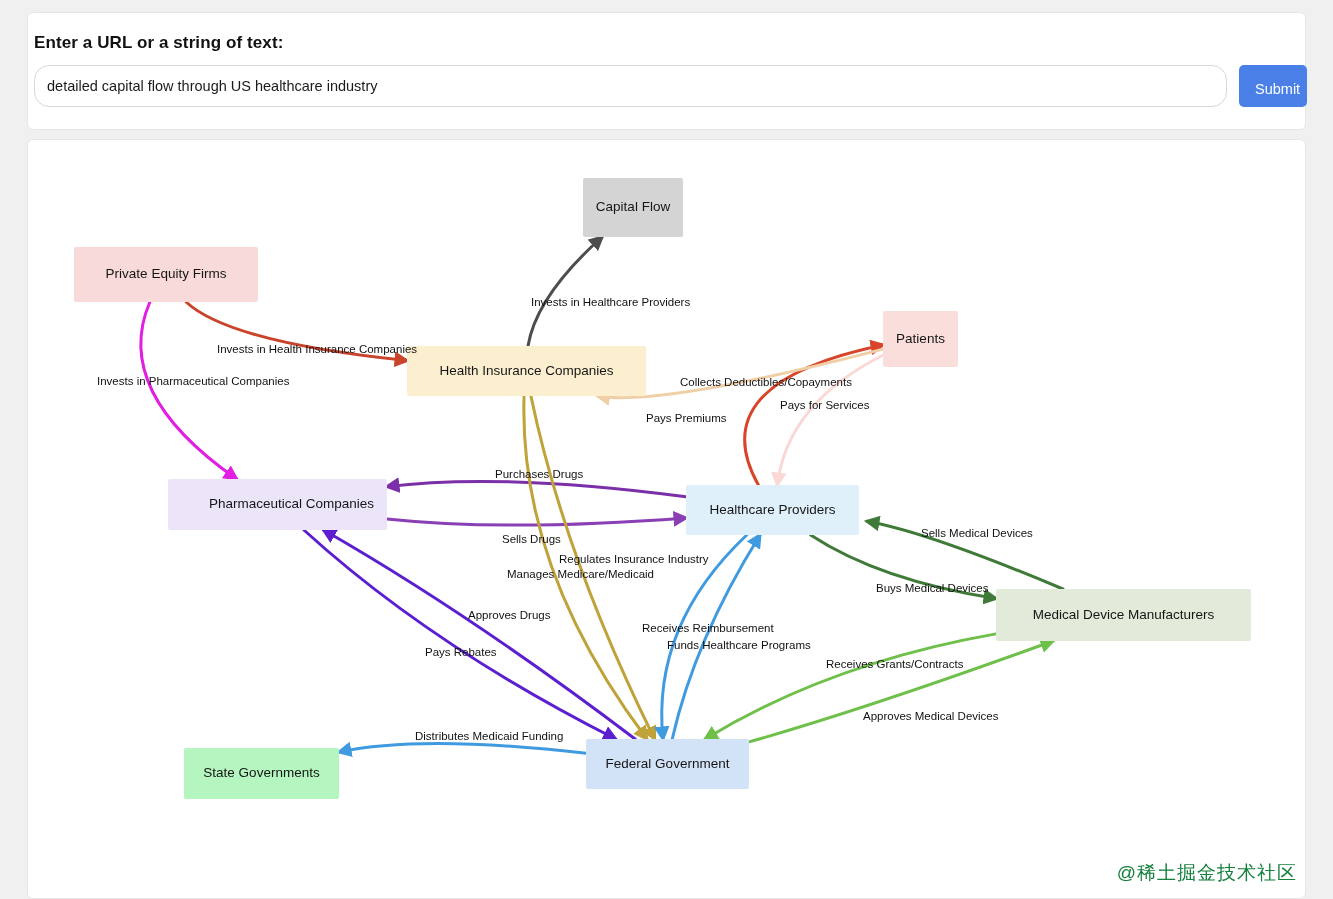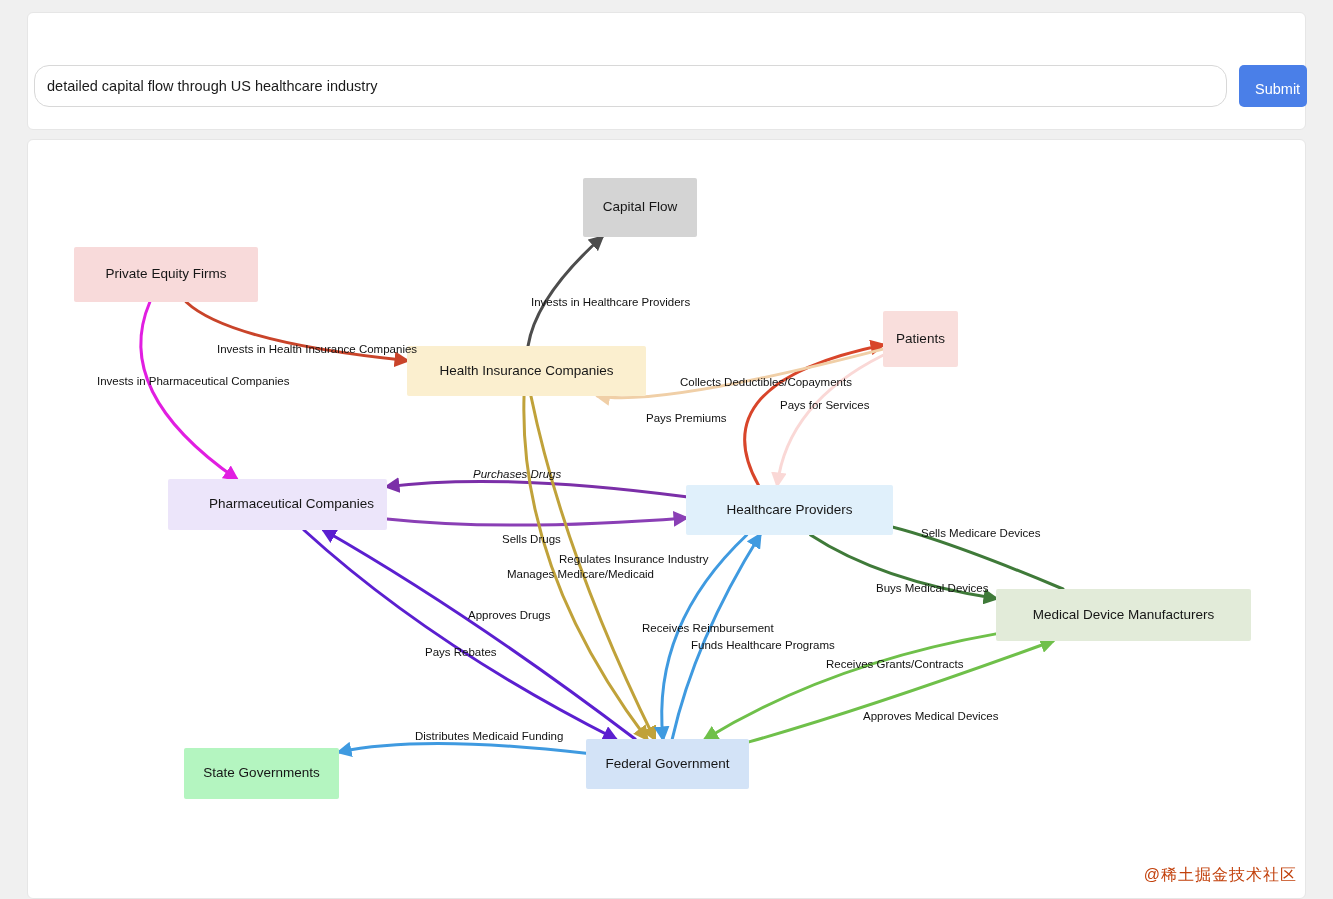--- a/index.html
+++ b/index.html
@@ -122,40 +122,41 @@
     z-index: 8;
     line-height: 1;
   }
 
   
   .watermark {
     position: absolute;
     right: 10px;
     bottom: 14px;
     font-family: "Liberation Sans", sans-serif;
-    font-size: 16px;
-    color: #c2410c;
+    font-size: 19px;
+    color: #15803d;
     letter-spacing: 1px;
     z-index: 20;
     user-select: none;
   }
   
   .page-edge {
     position: absolute;
     right: 0; top: 0;
     width: 8px; height: 899px;
     background: #f0f0f0;
   }
 </style>
 </head>
 <body>
 
 <div id="page">
 
   <div class="input-card">
+    <div class="form-label">Enter a URL or a string of text:</div>
     <input class="url-input" type="text" value="detailed capital flow through US healthcare industry" style="">
     <button class="submit-button">Submit</button>
   </div>
 
   <div class="diagram-card">
     <div class="diagram-stage" id="stage">
 
       <svg class="diagram-svg" id="edges-svg" viewBox="0 0 1279 760">
         <defs>
           <marker id="ah-c9442a" viewBox="0 0 10 10" refX="8" refY="5" markerWidth="5.2" markerHeight="5.2" orient="auto-start-reverse">
@@ -215,64 +216,64 @@
             <path d="M 644.2379032258065 599 Q 666.7721696650124 499.55 732.0576923076923 395" fill="none" stroke="#3f9ae0" stroke-width="3" stroke-linecap="round" marker-end="url(#ah-3f9ae0)"></path>
             <path d="M 1034.9827586206898 449 Q 899.5987068965517 392.0705017301038 839 381.2733564013841" fill="none" stroke="#3f7a39" stroke-width="3" stroke-linecap="round" marker-end="url(#ah-3f7a39)"></path>
             <path d="M 782.5753424657535 395 Q 852.0931506849315 440.56363636363636 968 458.5151515151515" fill="none" stroke="#3f7a39" stroke-width="3" stroke-linecap="round" marker-end="url(#ah-3f7a39)"></path>
             <path d="M 968 493.85714285714283 Q 801.6928571428572 523.1142857142858 677.2380952380952 599" fill="none" stroke="#6fc04a" stroke-width="3" stroke-linecap="round" marker-end="url(#ah-6fc04a)"></path>
             <path d="M 721 601.9053708439898 Q 840.69609375 568.0679028132993 1024.9479166666667 501" fill="none" stroke="#6fc04a" stroke-width="3" stroke-linecap="round" marker-end="url(#ah-6fc04a)"></path>
             <path d="M 558 613.3485148514851 Q 394.125 594.2543145096269 311 612.042345276873" fill="none" stroke="#3f9ae0" stroke-width="3" stroke-linecap="round" marker-end="url(#ah-3f9ae0)"></path>
           </g>
       </svg>
 
       <div id="nodes-layer">
-          <div class="node" style="left: 555px; top: 38px; width: 114px; height: 59px; background: rgb(212, 212, 212);">
+          <div class="node" style="left: 555px; top: 38px; width: 100px; height: 59px; background: rgb(212, 212, 212);">
             <span>Capital Flow</span>
           </div>
           <div class="node" style="left: 46px; top: 107px; width: 184px; height: 55px; background: rgb(248, 218, 218); text-align: right;">
             <span>Private Equity Firms</span>
           </div>
           <div class="node" style="left: 855px; top: 171px; width: 75px; height: 56px; background: rgb(249, 222, 220);">
             <span>Patients</span>
           </div>
           <div class="node" style="left: 379px; top: 206px; width: 239px; height: 50px; background: rgb(251, 239, 207);">
             <span>Health Insurance Companies</span>
           </div>
           <div class="node" style="left: 140px; top: 339px; width: 219px; height: 51px; background: rgb(236, 229, 250); padding-left: 28px;">
             <span>Pharmaceutical Companies</span>
           </div>
-          <div class="node" style="left: 658px; top: 345px; width: 207px; height: 50px; background: rgb(224, 240, 251);">
+          <div class="node" style="left: 658px; top: 345px; width: 173px; height: 50px; background: rgb(224, 240, 251);">
             <span>Healthcare Providers</span>
           </div>
           <div class="node" style="left: 968px; top: 449px; width: 255px; height: 52px; background: rgb(226, 235, 217);">
             <span>Medical Device Manufacturers</span>
           </div>
           <div class="node" style="left: 156px; top: 608px; width: 155px; height: 51px; background: rgb(180, 245, 192);">
             <span>State Governments</span>
           </div>
           <div class="node" style="left: 558px; top: 599px; width: 163px; height: 50px; background: rgb(211, 227, 247);">
             <span>Federal Government</span>
           </div>
         </div>
       <div id="labels-layer">
           <div class="edge-label" style="left: 189px; top: 204px;">Invests in Health Insurance Companies</div>
           <div class="edge-label" style="left: 69px; top: 236px;">Invests in Pharmaceutical Companies</div>
           <div class="edge-label" style="left: 503px; top: 157px;">Invests in Healthcare Providers</div>
           <div class="edge-label" style="left: 652px; top: 237px;">Collects Deductibles/Copayments</div>
           <div class="edge-label" style="left: 618px; top: 273px;">Pays Premiums</div>
           <div class="edge-label" style="left: 752px; top: 260px;">Pays for Services</div>
-          <div class="edge-label" style="left: 445px; top: 329px; font-style: italic;">Purchases Drugs</div>
+          <div class="edge-label" style="left: 467px; top: 329px;">Purchases Drugs</div>
           <div class="edge-label" style="left: 474px; top: 394px;">Sells Drugs</div>
           <div class="edge-label" style="left: 531px; top: 414px;">Regulates Insurance Industry</div>
           <div class="edge-label" style="left: 479px; top: 429px;">Manages Medicare/Medicaid</div>
           <div class="edge-label" style="left: 440px; top: 470px;">Approves Drugs</div>
           <div class="edge-label" style="left: 397px; top: 507px;">Pays Rebates</div>
           <div class="edge-label" style="left: 614px; top: 483px;">Receives Reimbursement</div>
-          <div class="edge-label" style="left: 663px; top: 500px;">Funds Healthcare Programs</div>
-          <div class="edge-label" style="left: 893px; top: 388px;">Sells Medicare Devices</div>
+          <div class="edge-label" style="left: 639px; top: 500px;">Funds Healthcare Programs</div>
+          <div class="edge-label" style="left: 893px; top: 388px;">Sells Medical Devices</div>
           <div class="edge-label" style="left: 848px; top: 443px;">Buys Medical Devices</div>
           <div class="edge-label" style="left: 798px; top: 519px;">Receives Grants/Contracts</div>
           <div class="edge-label" style="left: 835px; top: 571px;">Approves Medical Devices</div>
           <div class="edge-label" style="left: 387px; top: 591px;">Distributes Medicaid Funding</div>
         </div>
 
       <div class="watermark">@稀土掘金技术社区</div>
     </div>
   </div>
 

